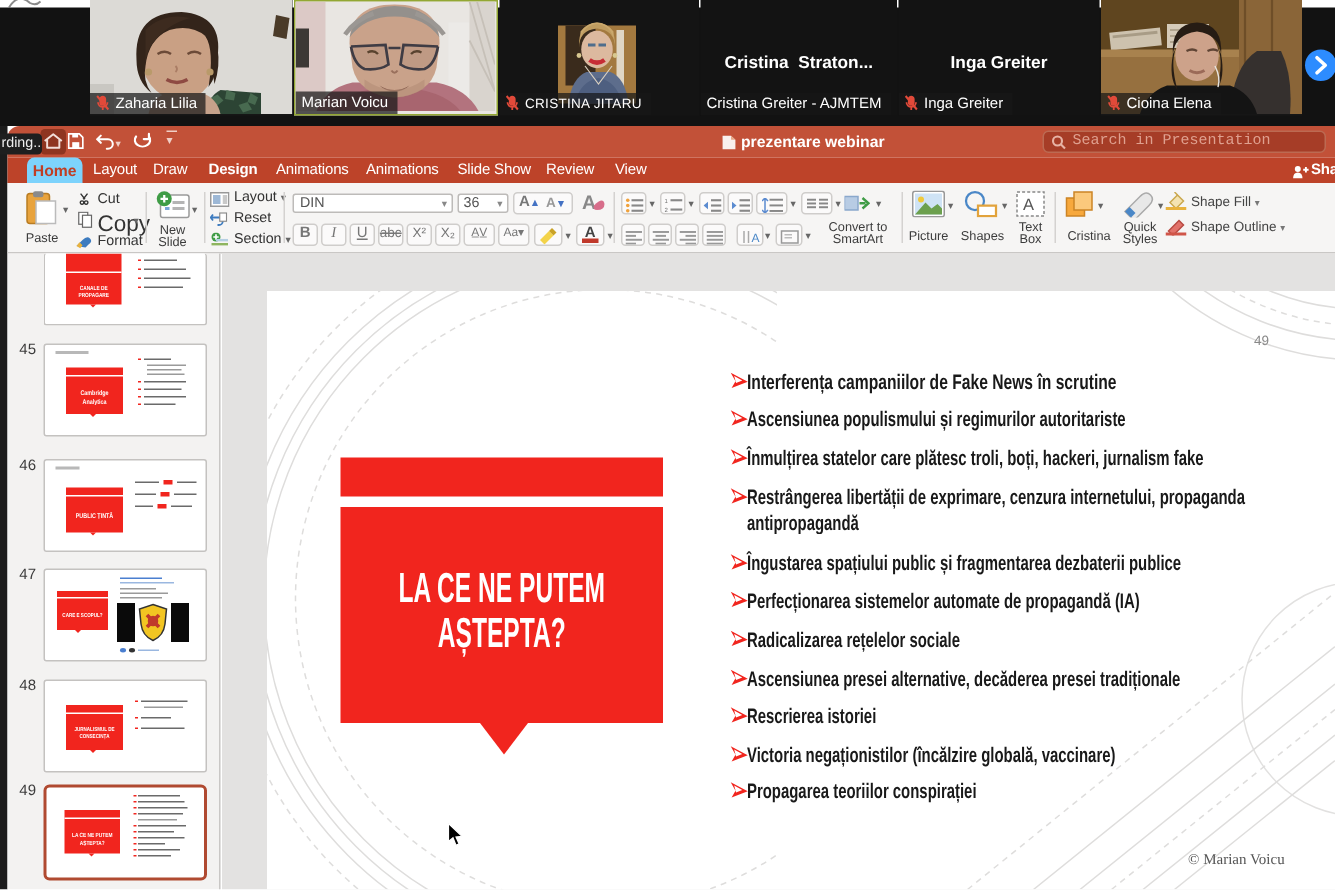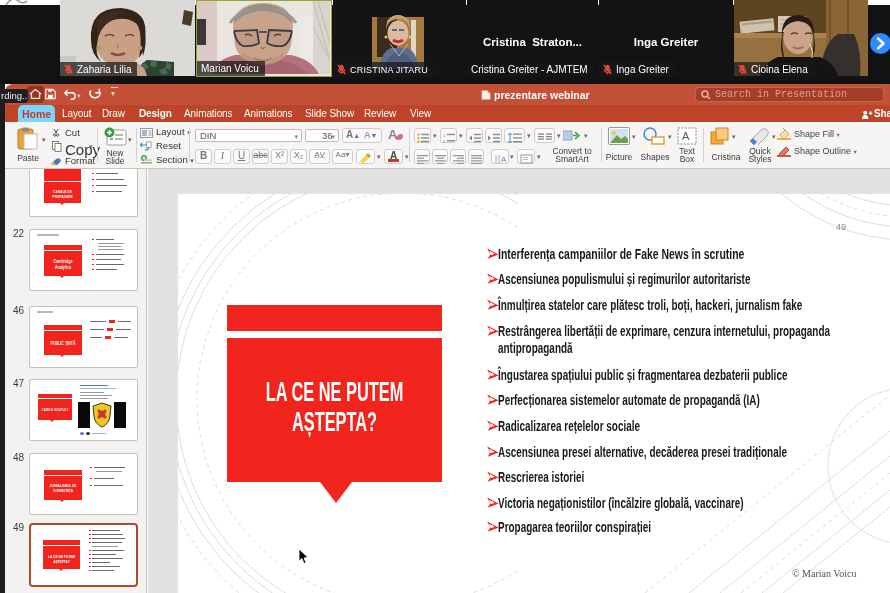--- a/index.html
+++ b/index.html
@@ -277,21 +277,21 @@
 <svg class="abs" style="left:140px;top:155px;width:13px;height:10px" viewBox="0 0 13 10">
     <circle cx="4" cy="3" r="3" fill="#3f9c46"></circle>
     <path d="M4 1.2 v3.6 M2.2 3 h3.6" stroke="#fff" stroke-width="1.1"></path>
     <rect x="1" y="7" width="11" height="1.6" fill="#8fb55f"></rect>
     <rect x="4" y="4.3" width="8" height="1.6" fill="#b5cfe2"></rect>
   </svg>
 <div class="abs" style="left:156px;top:154px;color:#333;font-size:9.5px;">Section <span style="font-size:7px;color:#666">▾</span></div>
 <div class="rsep" style="left:189px;top:128px;"></div>
 
 <div class="abs" style="left:195px;top:129px;width:107px;height:13px;background:#fff;border:1px solid #bdbbb9;border-radius:2px;color:#555;font-size:9.5px;line-height:12px;padding-left:4px;">DIN<span style="position:absolute;right:3px;top:1px;font-size:7px;color:#888">▾</span></div>
-<div class="abs" style="left:305px;top:129px;width:34px;height:13px;background:#fff;border:1px solid #bdbbb9;border-radius:2px;color:#555;font-size:9.5px;line-height:12px;padding-left:16px;">36<span style="position:absolute;right:3px;top:1px;font-size:7px;color:#888">▾</span></div>
+<div class="abs" style="left:305px;top:129px;width:34px;height:13px;background:#fff;border:1px solid #bdbbb9;border-radius:2px;color:#555;font-size:9.5px;line-height:12px;padding-left:3px;">36<span style="position:absolute;right:3px;top:1px;font-size:7px;color:#888">▾</span></div>
 <div class="btnbox" style="left:342px;top:128px;width:40px;height:15px;"></div>
 <div class="abs" style="left:346px;top:129px;color:#777;font-size:10px;font-weight:bold;">A<span style="font-size:7px;color:#4472c4">▲</span></div>
 <div class="abs" style="left:364px;top:130px;color:#999;font-size:9px;font-weight:bold;">A<span style="font-size:7px;color:#4472c4">▼</span></div>
 <svg class="abs" style="left:388px;top:127px;width:16px;height:15px" viewBox="0 0 16 15">
     <text x="0" y="12" font-size="13" font-weight="bold" fill="#888" font-family="Liberation Sans">A</text>
     <path d="M8 10 Q14 4 15 9 Q15 13 10 13 Q7 13 8 10 Z" fill="#d76d8a"></path>
   </svg>
 <div class="rsep" style="left:409px;top:128px;"></div>
 
 <div class="btnbox" style="left:195px;top:149px;width:17px;height:15px;font-weight:bold;font-size:10px;">B</div>
@@ -479,21 +479,21 @@
   <div style="position:absolute;left:62px;top:4px;width:2px;height:1.2px;background:#f1251e;"></div>
     <div style="position:absolute;left:66px;top:4px;width:22px;height:1.1px;background:#6a6a6a;"></div>
   <div style="position:absolute;left:62px;top:10px;width:2px;height:1.2px;background:#f1251e;"></div>
     <div style="position:absolute;left:66px;top:10px;width:28px;height:1.1px;background:#6a6a6a;"></div>
   <div style="position:absolute;left:62px;top:16px;width:2px;height:1.2px;background:#f1251e;"></div>
     <div style="position:absolute;left:66px;top:16px;width:31px;height:1.1px;background:#6a6a6a;"></div>
   <div style="position:absolute;left:62px;top:22px;width:2px;height:1.2px;background:#f1251e;"></div>
     <div style="position:absolute;left:66px;top:22px;width:26px;height:1.1px;background:#6a6a6a;"></div>
 </div>
 
-<div class="tnum" style="top:228px;">22</div>
+<div class="tnum" style="top:228px;">45</div>
 <div class="thumb" style="top:229px;">
   <div style="position:absolute;left:7px;top:4px;width:22px;height:1.5px;background:#b8b8b8;"></div>
   <div class="mredbox" style="left:14px;top:15px;width:38px;height:31px;"></div>
   <div style="position:absolute;left:14px;top:20px;width:38px;height:1.2px;background:#fff;"></div>
   <div style="position:absolute;left:14px;top:23px;width:38px;height:23px;display:flex;align-items:center;justify-content:center;text-align:center;color:#fff;font-size:4.5px;font-weight:bold;line-height:5.5px;transform:scaleX(0.8);">Cambridge<br>Analytica</div>
   <div style="position:absolute;left:30px;top:46px;width:0;height:0;border:2.5px solid transparent;border-top-color:#f1251e;"></div>
   <div style="position:absolute;left:62px;top:9px;width:2px;height:1.2px;background:#f1251e;"></div>
   <div style="position:absolute;left:66px;top:9px;width:18px;height:1.1px;background:#6a6a6a;"></div>
   <div style="position:absolute;left:68px;top:13px;width:26px;height:1px;background:#9a9a9a;"></div>
   <div style="position:absolute;left:68px;top:16px;width:23px;height:1px;background:#9a9a9a;"></div>

